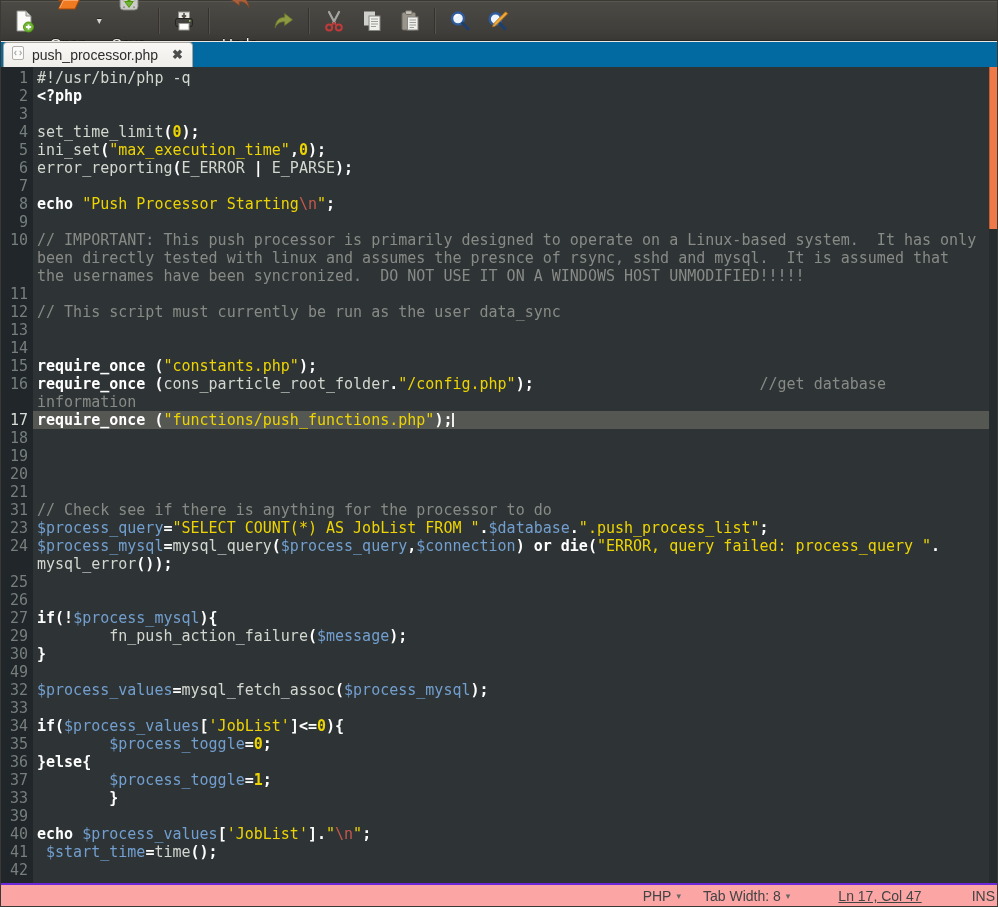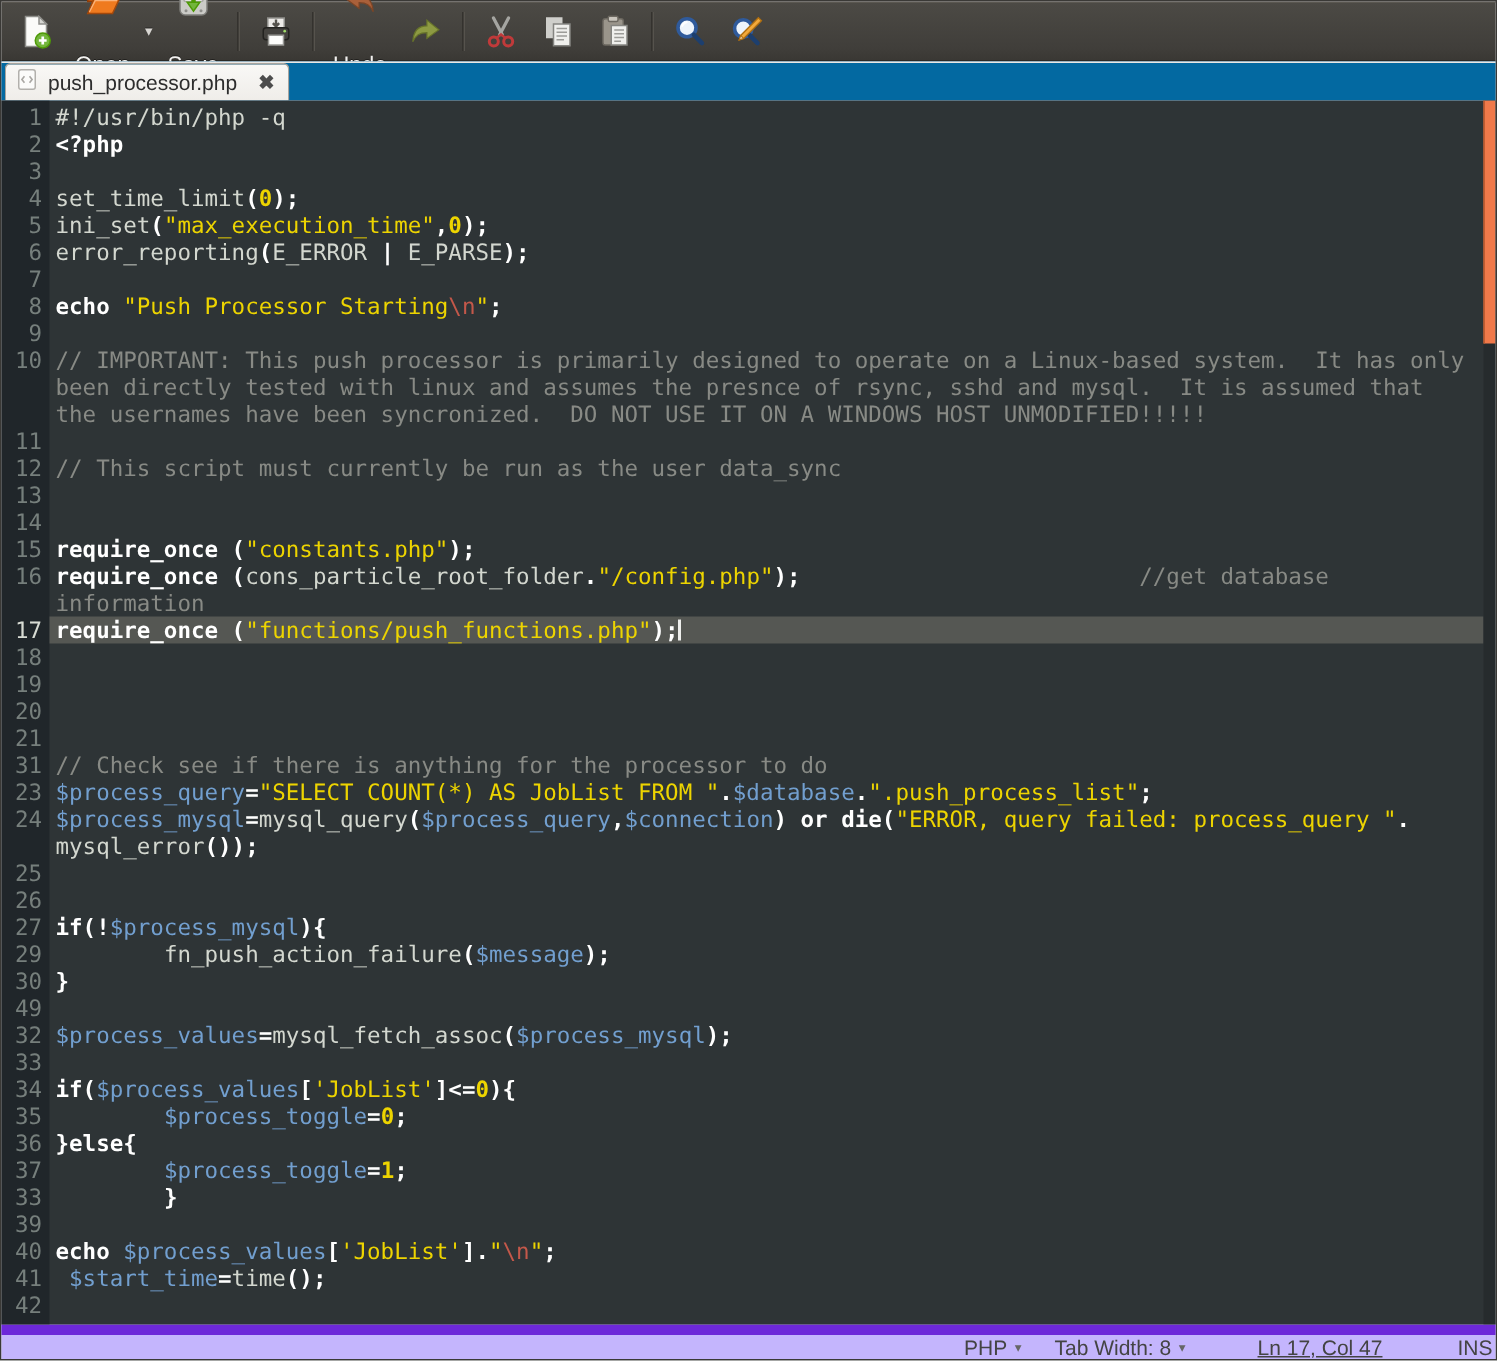--- a/index.html
+++ b/index.html
@@ -45,21 +45,21 @@
   .tk-num { color:#edd400; font-weight:bold; }
   .tk-esc { color:#c4584a; }
   .caret-bar { display:inline-block; width:2px; height:14px; background:#eeeeec; vertical-align:-2px; }
 
   
   .vscroll { position:absolute; right:0; top:0; bottom:0; width:8px; background:#262b2d; }
   .vthumb { position:absolute; left:0; right:0; top:0; height:162px; background:#f0794a;
             border-left:1px solid #c05c30; }
 
   
-  .statusbar { height:23px; flex:0 0 23px; background:#c4b5fd; border-top:7px solid #6d28d9;
+  .statusbar { height:23px; flex:0 0 23px; background:#fca5a5; border-top:2px solid #6d28d9;
                display:flex; align-items:center; font-size:14px; color:#444; }
   .sb-spacer { flex:1; }
   .sb-item { display:flex; align-items:center; gap:5px; }
   .sbcaret { font-size:9px; color:#666; }
   .sb-lang { margin-right:22px; }
   .sb-tabw { margin-right:48px; }
   .sb-pos  { margin-right:50px;text-decoration:underline; }
   .sb-ins  { margin-right:2px; }
 </style>
 </head>

